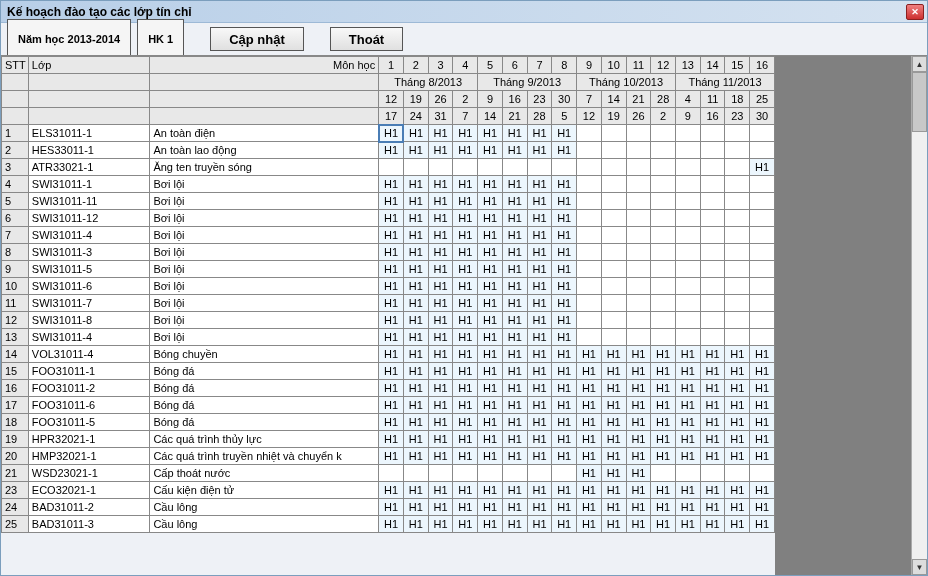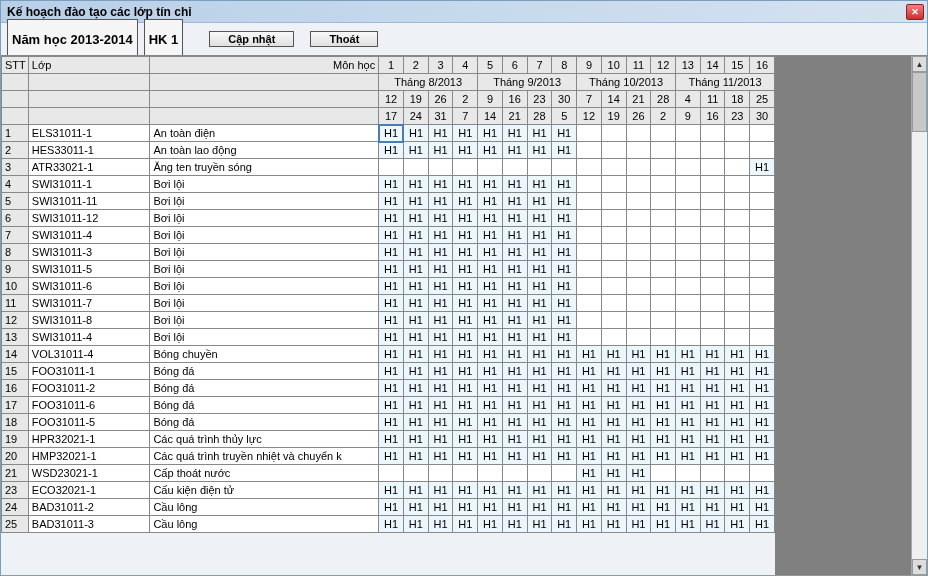--- a/index.html
+++ b/index.html
@@ -22,30 +22,30 @@
     display: flex; align-items: center; justify-content: center;
     color: #fff; font-weight: bold; font-size: 9px; cursor: pointer;
   }
   
   .toolbar {
     height: 32px; padding: 4px 6px;
     display: flex; align-items: center; gap: 6px;
     background: #eef1f6;
   }
   .tb-box {
-    height: 41px; padding: 0 4px;
+    height: 41px; padding: 0 10px;
     border: 1px solid #555; background: #f5f5f5;
     display: flex; align-items: center; font-weight: bold;
-    font-size: 13px;
+    font-size: 11px;
   }
   .tb-btn {
-    height: 16px; padding: 0 18px;
+    height: 24px; padding: 0 18px;
     border: 1px solid #555; background: linear-gradient(to bottom,#f8f8f8,#e0e0e0);
     display: flex; align-items: center; font-weight: bold;
-    font-size: 11px; cursor: pointer; margin-left: 20px;
+    font-size: 13px; cursor: pointer; margin-left: 20px;
   }
   .tb-btn:first-of-type { margin-left: 50px; }
   
   .grid-wrap { flex: 1; display: flex; overflow: hidden; border-top: 1px solid #888; }
   .grid-scroll { flex: 1; overflow: hidden; }
   
   table.grid { border-collapse: collapse; width: 100%; table-layout: fixed; }
   table.grid th, table.grid td {
     border: 1px solid #888; height: 17px; padding: 0 3px;
     overflow: hidden; white-space: nowrap; font-size: 11px;
@@ -73,21 +73,21 @@
 <div class="window">
   <div class="titlebar">
     <span class="titlebar-title">Kế hoạch đào tạo các lớp tín chỉ</span>
     <div class="close-btn">✕</div>
   </div>
 
   <div class="toolbar">
     <div class="tb-box">Năm học 2013-2014</div>
     <div class="tb-box">HK 1</div>
     <div class="tb-btn">Cập nhật</div>
-    <div class="tb-btn" style="margin-left:10px">Thoát</div>
+    <div class="tb-btn" style="">Thoát</div>
   </div>
 
   <div class="grid-wrap">
     <div class="grid-scroll">
       <table class="grid" id="grid">
           <colgroup>
             <col class="col-stt">
             <col class="col-lop">
             <col class="col-mon">
             <col class="col-w">

